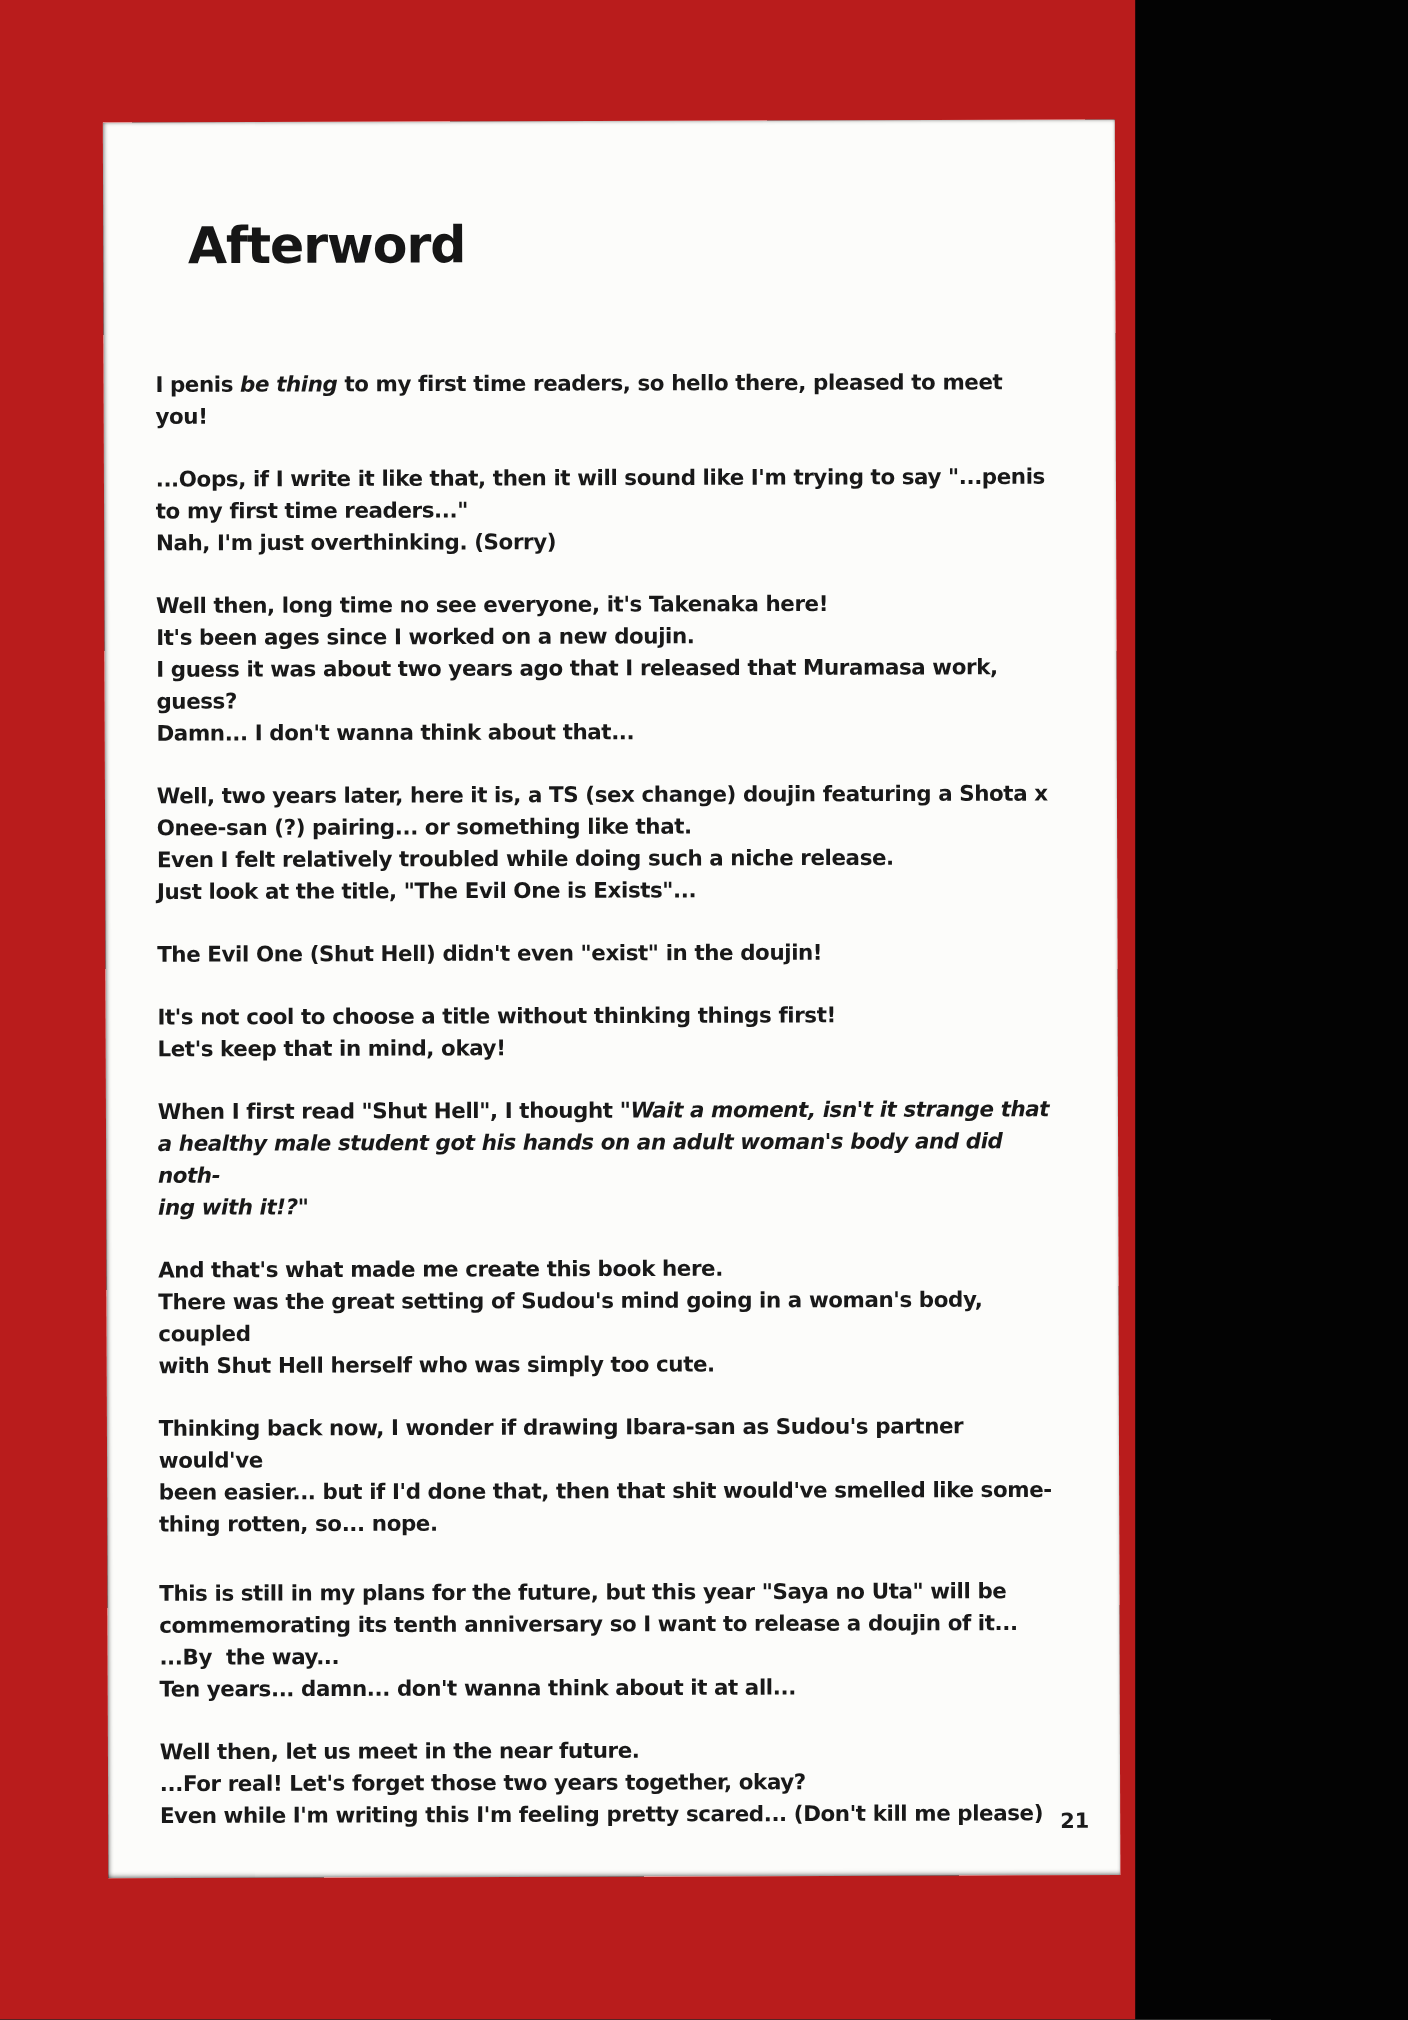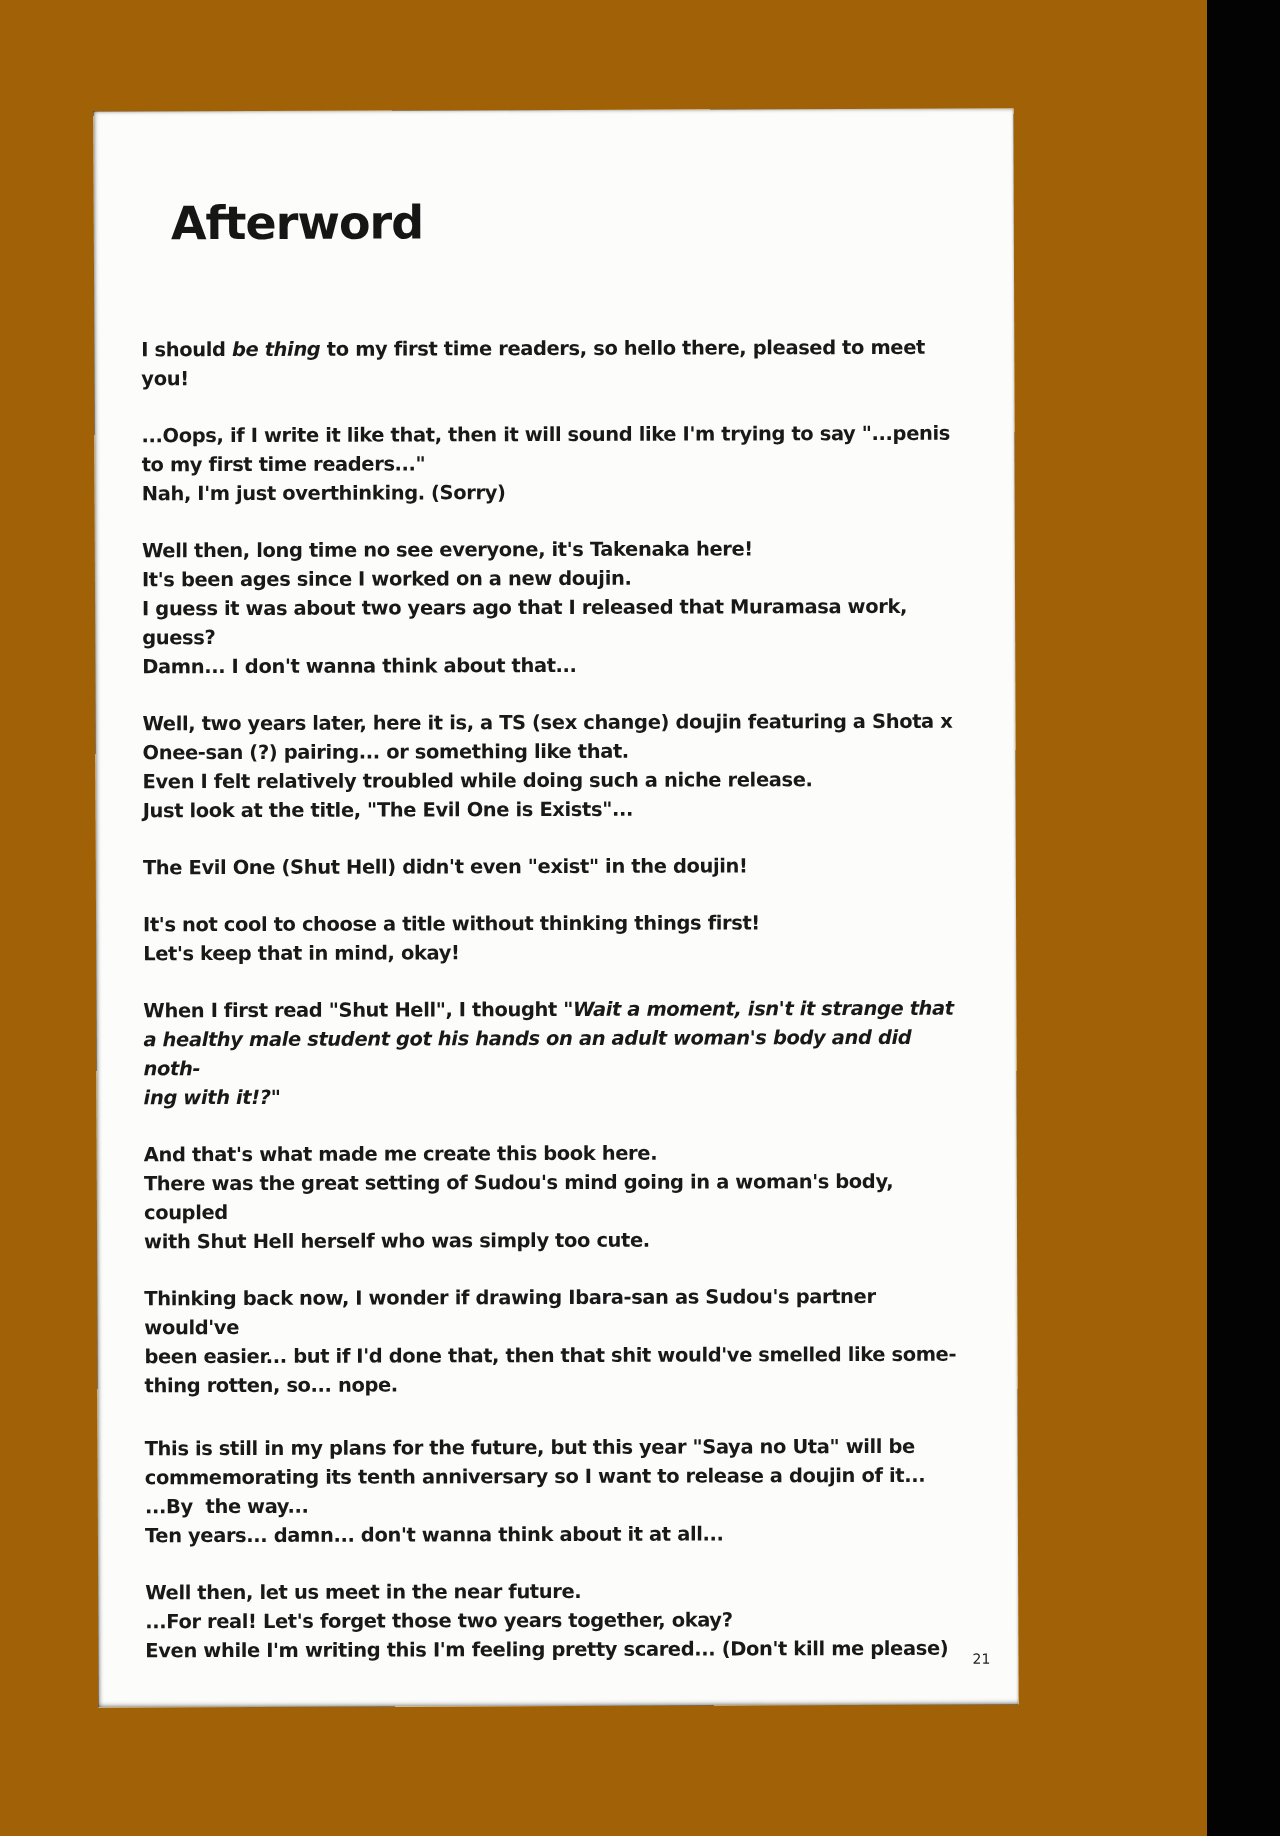--- a/index.html
+++ b/index.html
@@ -2,23 +2,23 @@
 <html><head>
 <meta charset="utf-8">
 <style>
   html, body {
     margin: 0;
     padding: 0;
     background: #030303;
   }
   .scan {
     position: relative;
-    width: 1207px;
+    width: 1032px;
     height: 1836px;
-    background: #a16207;
+    background: #b91c1c;
     overflow: hidden;
     font-family: "DejaVu Sans", sans-serif;
   }
   .sheet {
     position: absolute;
     left: 96px;
     top: 110px;
     width: 920px;
     height: 1596px;
     background: #fcfcfa;
@@ -56,36 +56,36 @@
     display: block;
     white-space: pre-wrap;
   }
   .line em {
     font-style: italic;
   }
   .page-number {
     position: absolute;
     right: 28px;
     bottom: 38px;
-    font-size: 14px;
-    font-weight: normal;
+    font-size: 19px;
+    font-weight: bold;
     color: #1c1c1c;
     letter-spacing: 0;
   }
 </style>
 </head>
 <body>
 
 <div class="scan">
   <div class="sheet">
     <div class="content">
       <h1 class="title">Afterword</h1>
       <div>
           <p class="para">
-            <span class="line"><span>I should </span><em>be thing</em><span> to my first time readers, so hello there, pleased to meet you!</span></span>
+            <span class="line"><span>I penis </span><em>be thing</em><span> to my first time readers, so hello there, pleased to meet you!</span></span>
           </p>
           <p class="para">
             <span class="line"><span>...Oops, if I write it like that, then it will sound like I'm trying to say "...penis</span></span>
             <span class="line"><span>to my first time readers..."</span></span>
             <span class="line"><span>Nah, I'm just overthinking. (Sorry)</span></span>
           </p>
           <p class="para">
             <span class="line"><span>Well then, long time no see everyone, it's Takenaka here!</span></span>
             <span class="line"><span>It's been ages since I worked on a new doujin.</span></span>
             <span class="line"><span>I guess it was about two years ago that I released that Muramasa work,</span></span>

